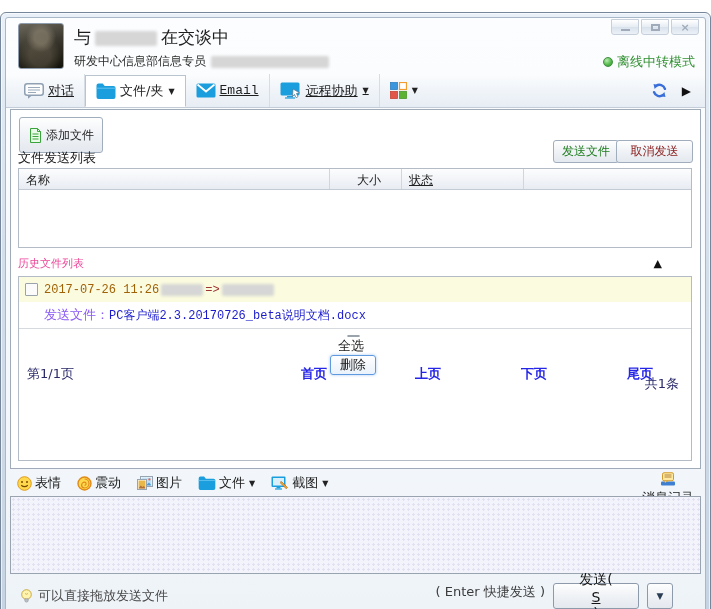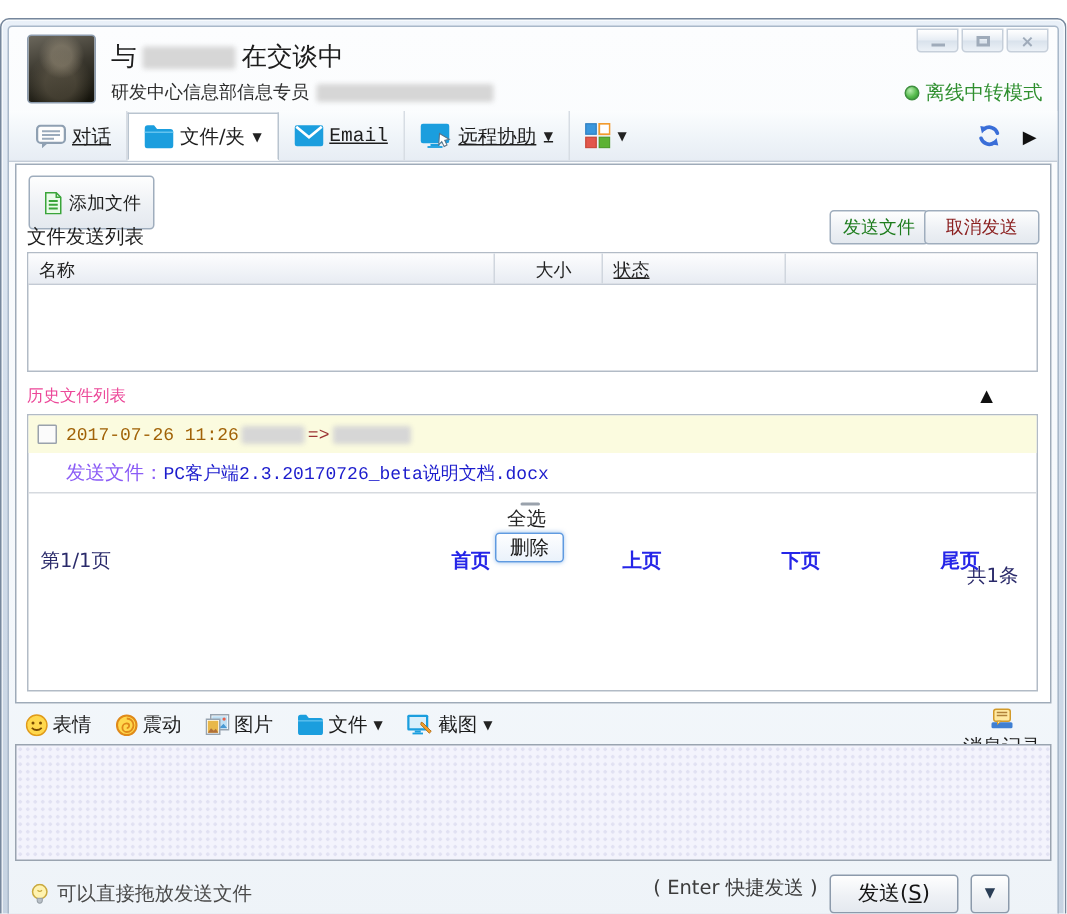--- a/index.html
+++ b/index.html
@@ -113,21 +113,21 @@
     border:1px solid #9aa4b0; }
 
   
   .statusbar{ position:absolute; left:4px; right:4px; top:558px; height:40px;
     display:flex; align-items:center; padding:0 10px; }
   .hint{ display:flex; align-items:center; gap:5px; font-size:13px; color:#4a4a4a; }
   .footer-right{ margin-left:auto; display:flex; align-items:flex-start; gap:8px; padding-right:18px; }
   .enter-hint{ font-size:13px; color:#3c3c3c; }
   .send-btn{ width:86px; height:26px; font-size:14px; color:#141414;
     background:linear-gradient(180deg,#fefefe 0%,#eef1f5 55%,#e4e9ef 100%);
-    border:1px solid #8c9aab; border-radius:3px; display:flex; align-items:center; justify-content:center; }
+    border:1px solid #8c9aab; border-radius:3px; display:flex; align-items:center; justify-content:center;flex-direction:column; }
   .send-dd-btn{ width:26px; height:26px; border:1px solid #8c9aab; border-radius:3px;
     background:linear-gradient(180deg,#fefefe 0%,#eef1f5 55%,#e4e9ef 100%);
     display:flex; align-items:center; justify-content:center; font-size:9px; color:#2a3d55; }
   .u{ text-decoration:underline; }
   svg{ display:block; }
 </style>
 </head>
 <body>
 
 <div class="window">

